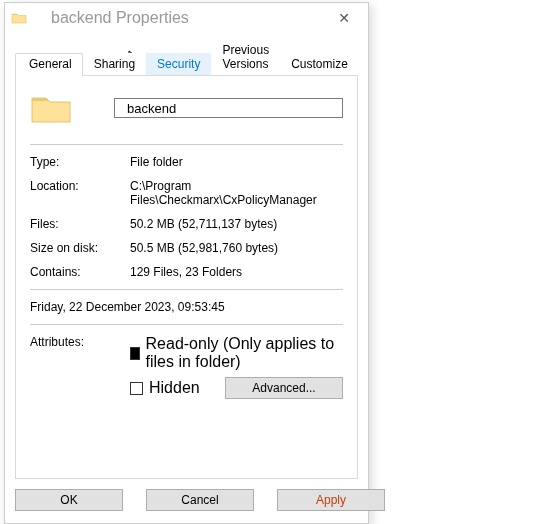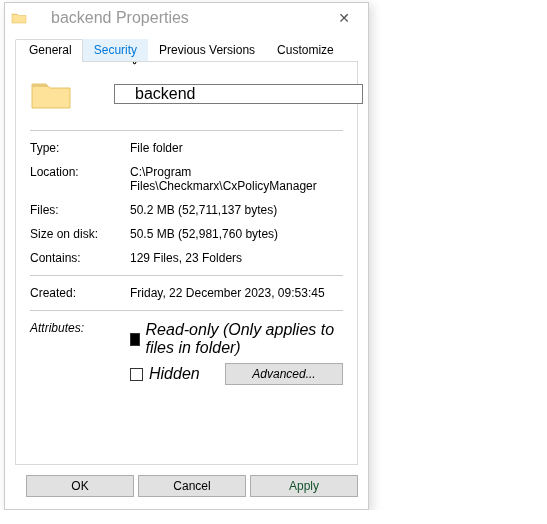--- a/index.html
+++ b/index.html
@@ -93,23 +93,23 @@
   }
   .foldericon-large {
     width: 42px;
     height: 36px;
     display: inline-block;
     flex-shrink: 0;
   }
   .name-input {
     flex: 1;
     margin-left: 42px;
-    font-size: 16px;
+    font-size: 13px;
     font-family: inherit;
-    padding: 3px 20px;
+    padding: 3px 12px;
     border: 1px solid #7a7a7a;
     background: #fff;
     height: 20px;
     box-sizing: border-box;
   }
   .sep {
     border: none;
     border-top: 1px solid #ccc;
     margin: 0 0 10px 0;
   }
@@ -120,21 +120,20 @@
   }
   .proprow .label {
     width: 100px;
     flex-shrink: 0;
   }
   .proprow .value {
     flex: 1;
   }
   .attrs-block {
     display:flex;
-    font-style:italic;
   }
   .attrs-right {
     flex:1;
   }
   .chkrow {
     display: flex;
     align-items: center;
     margin-bottom: 8px;
     font-size: 16px;
   }
@@ -166,26 +165,26 @@
     min-width: 86px;
     padding: 3px 10px;
     font-size: 12px;
     font-family: inherit;
     border: 1px solid #adadad;
     background: #e1e1e1;
     text-align: center;
     cursor: default;
   }
   .btn.wide { min-width: 96px; }
-  .btn.disabled { color:#14532d; }
+  .btn.disabled { color:#c2410c; }
   .footer {
     display:flex;
-    justify-content:flex-end;
-    gap:4px;
-    padding:10px 10px 12px 10px;
+    justify-content:flex-start;
+    gap:23px;
+    padding:10px 2px 12px 10px;
   }
   .cursor {
     position:absolute;
     width:16px;height:16px;
     pointer-events:none;
   }
 </style>
 </head>
 <body>
 
@@ -196,20 +195,21 @@
         <path d="M1 4 h5 l1.5 1.5 H15 V13 H1 Z" fill="#ffe29a" stroke="#e0b84a" stroke-width="0.5"></path>
         <path d="M1 4 h5 l1 1 H1 Z" fill="#e8c97a"></path>
       </svg>
     </span>
     <span class="title-text">backend Properties</span>
     <span class="close">✕</span>
   </div>
 
   <div class="tabstrip">
     <div class="tab active">General</div>
+    <div class="tab">Sharing</div>
     <div class="tab hover">Security</div>
     <div class="tab">Previous Versions</div>
     <div class="tab">Customize</div>
   </div>
 
   <div class="tabframe">
 
     <div class="row-top">
       <span class="foldericon-large">
         <svg viewBox="0 0 42 36" width="42" height="36">
@@ -239,21 +239,20 @@
       <span class="value">50.5 MB (52,981,760 bytes)</span>
     </div>
     <div class="proprow">
       <span class="label">Contains:</span>
       <span class="value">129 Files, 23 Folders</span>
     </div>
 
     <hr class="sep">
 
     <div class="proprow">
-      <span class="label">Created:</span>
       <span class="value">Friday, 22 December 2023, 09:53:45</span>
     </div>
 
     <hr class="sep">
 
     <div class="attrs-block">
       <span class="label" style="width:100px;flex-shrink:0;">Attributes:</span>
       <div class="attrs-right">
         <div class="chkrow">
           <span class="chkbox filled"></span>

